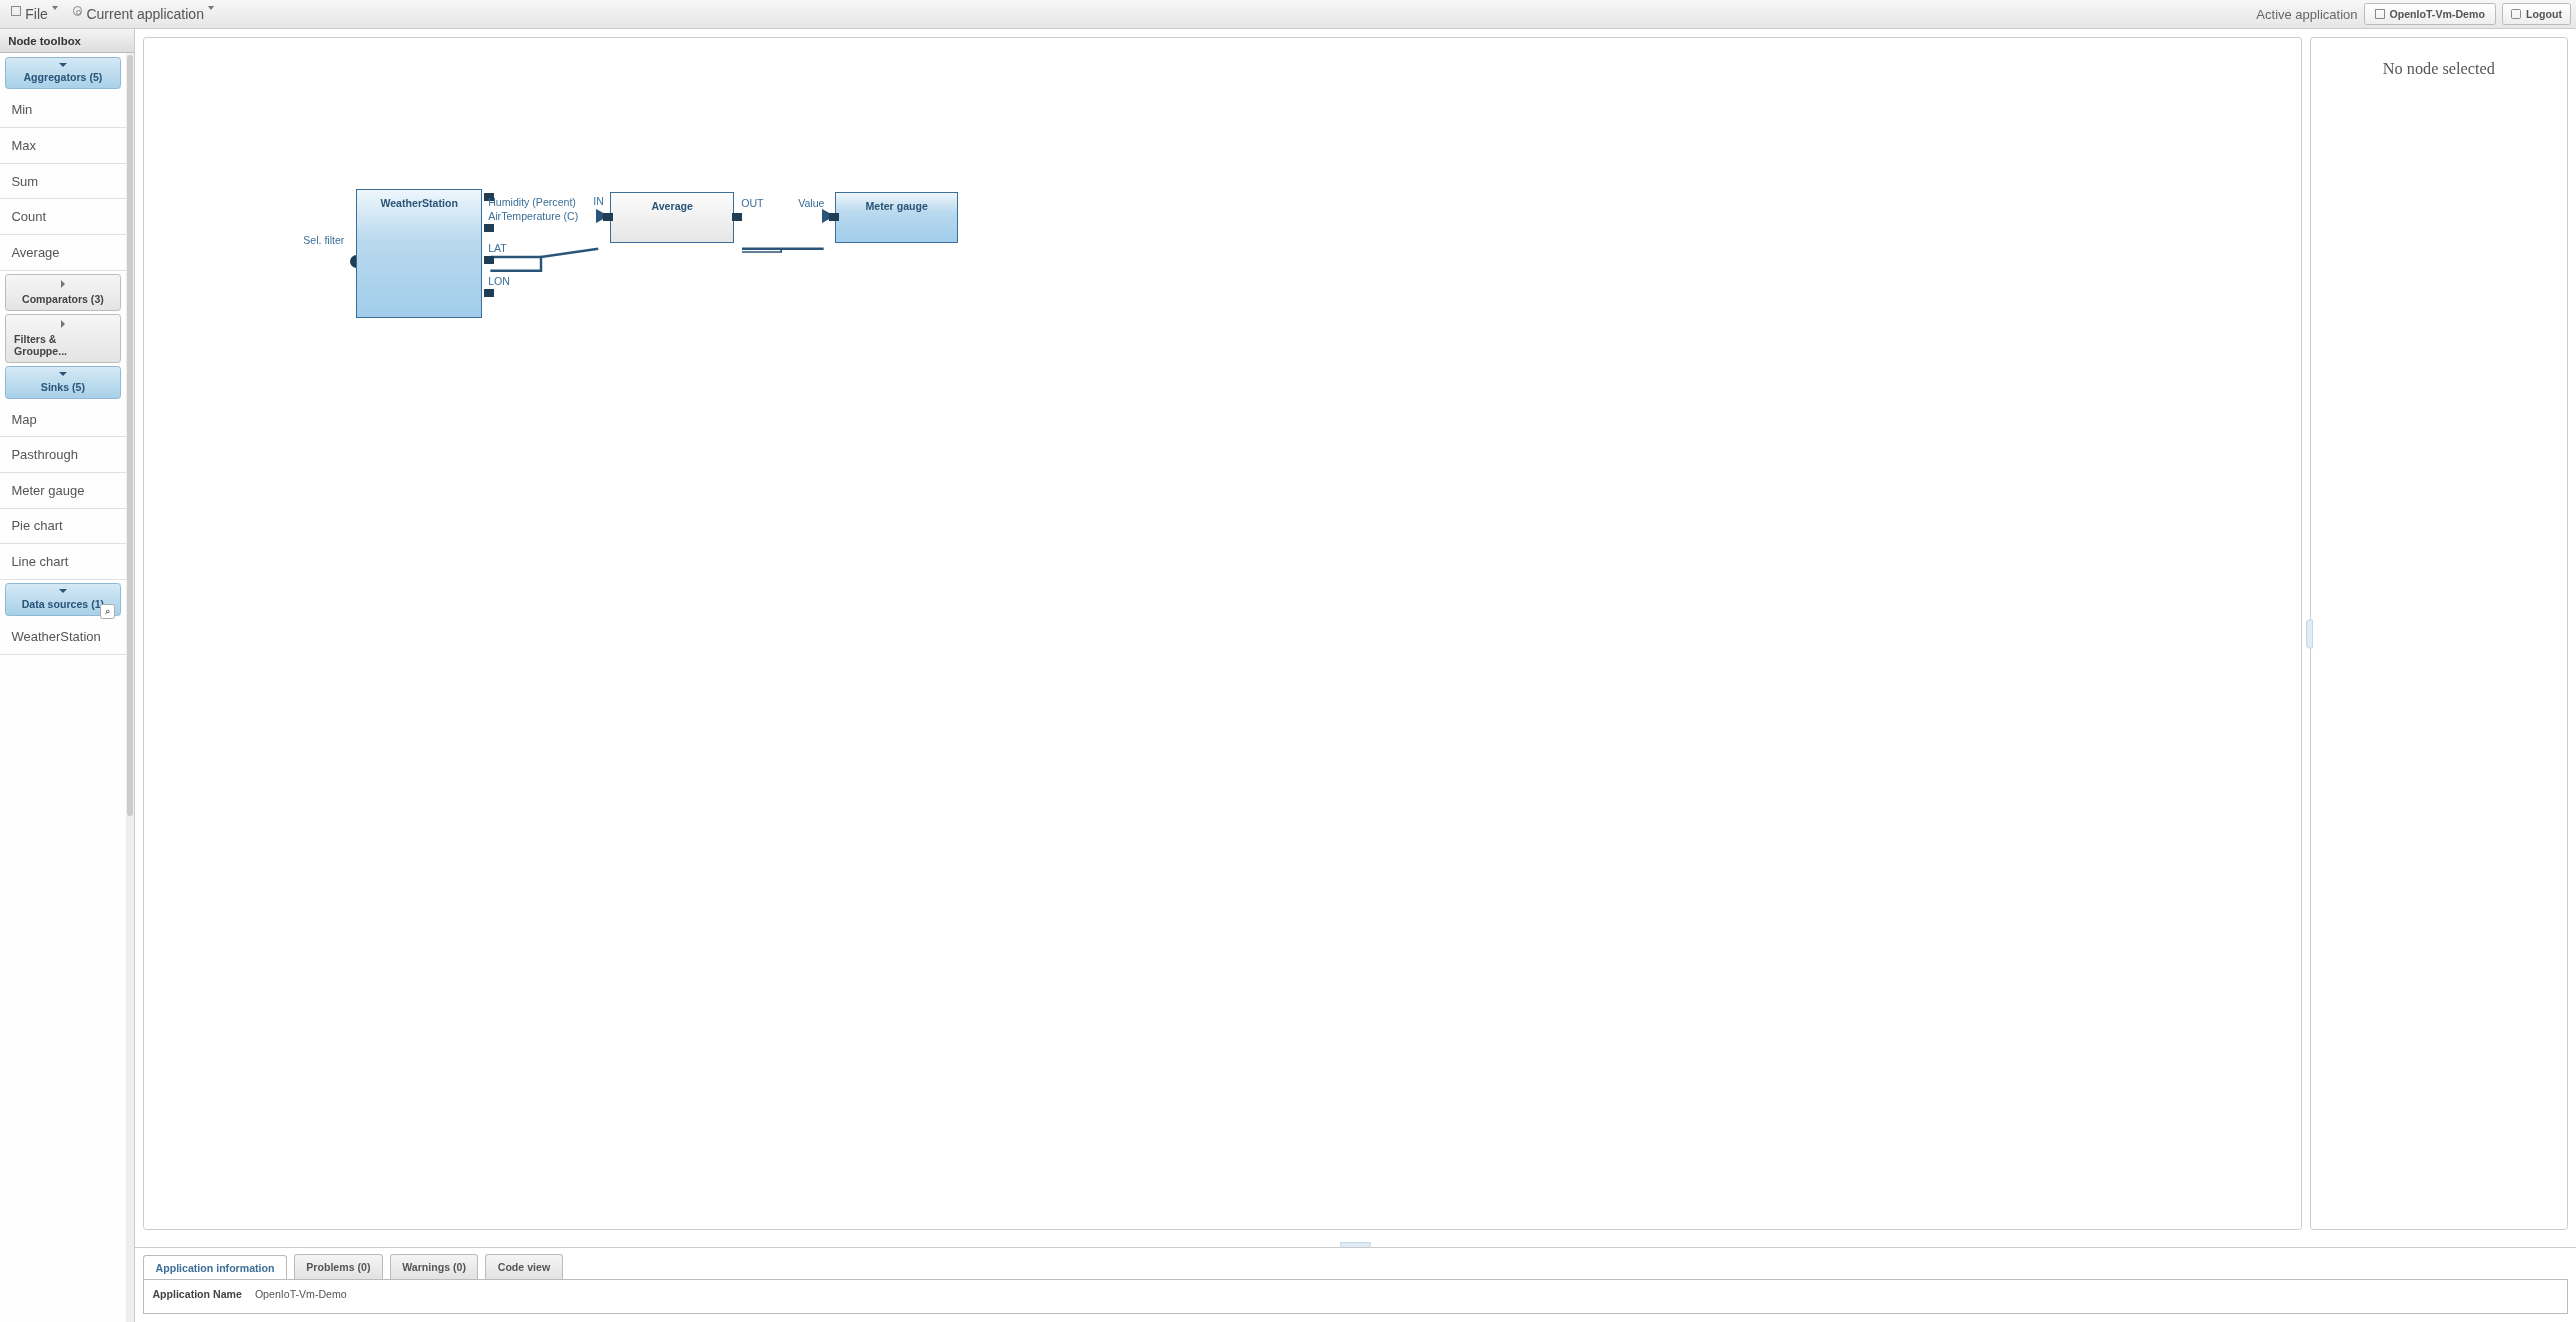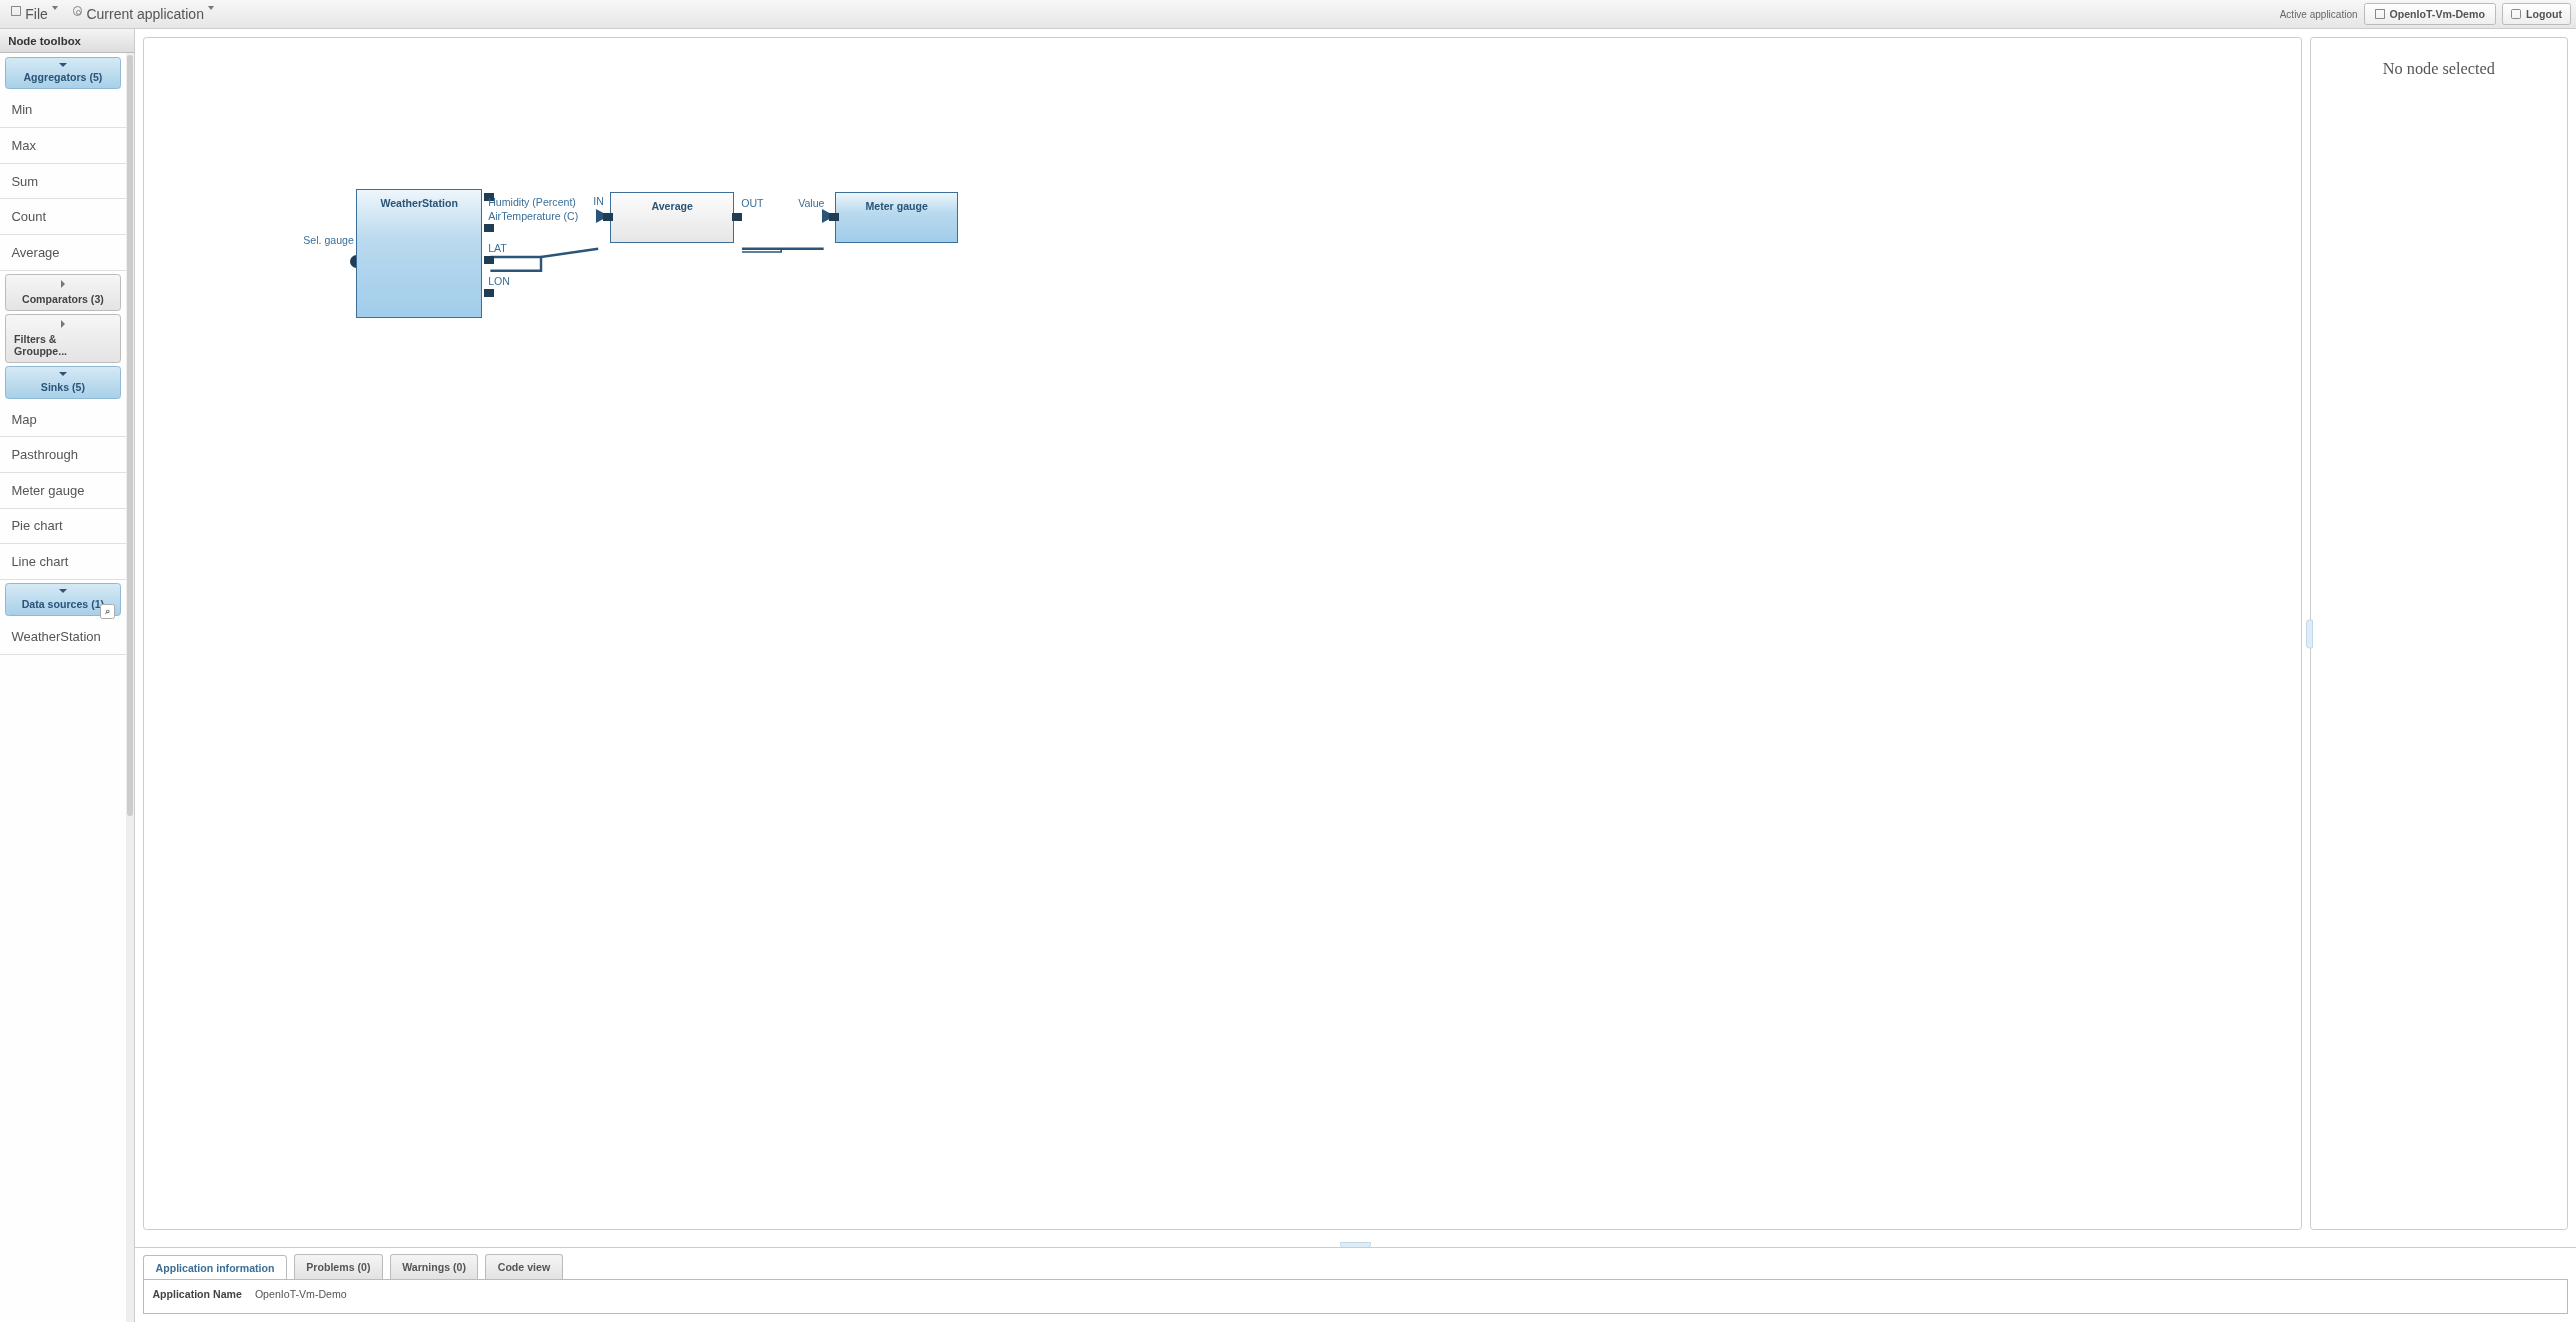--- a/index.html
+++ b/index.html
@@ -24,21 +24,21 @@
   color: #555;
   cursor: pointer;
   font-size: 14px;
 }
 .caret-down {
   width: 0; height: 0;
   border-left: 3.3px solid transparent;
   border-right: 3.3px solid transparent;
   border-top: 4.1px solid #777;
 }
-.active-label { color: #666; font-size: 10px; }
+.active-label { color: #666; font-size: 13px; }
 .active-app-btn {
   display: inline-flex;
   align-items: center;
   gap: 4.9px;
   background: linear-gradient(to bottom,#fff,#eee);
   border: 0.8px solid #bbb;
   border-radius: 2.5px;
   padding: 4.1px 9.8px;
   font-weight: bold;
   color: #555;
@@ -406,21 +406,21 @@
       <div class="canvas-wrap">
         <div class="canvas">
 
           <svg class="wires" viewBox="0 0 2640 1378" width="2158" height="1126">
             <path d="M 424 228 L 486 228 L 486 245 L 424 245" stroke="#2a5478" stroke-width="3" fill="none"></path>
             <path d="M 486 228 L 556 218" stroke="#2a5478" stroke-width="3" fill="none"></path>
             <path d="M 732 218 L 832 218" stroke="#2a5478" stroke-width="3" fill="none"></path>
             <path d="M 732 222 L 780 222 L 780 218" stroke="#2a5478" stroke-width="2" fill="none"></path>
           </svg>
 
-          <div class="port-label" style="left:159px; top:196px;">Sel. gauge</div>
+          <div class="port-label" style="left:159px; top:196px;">Sel. filter</div>
           <div class="sel-filter-dot"></div>
 
           <div class="node weather">
             <div class="node-title">WeatherStation</div>
           </div>
           <div class="port" style="left:340px; top:155px;"></div>
           <div class="port-label" style="left:344px; top:158px;">Humidity (Percent)</div>
           <div class="port" style="left:340px; top:186px;"></div>
           <div class="port-label" style="left:344px; top:172px;">AirTemperature (C)</div>
           <div class="port" style="left:340px; top:218px;"></div>

